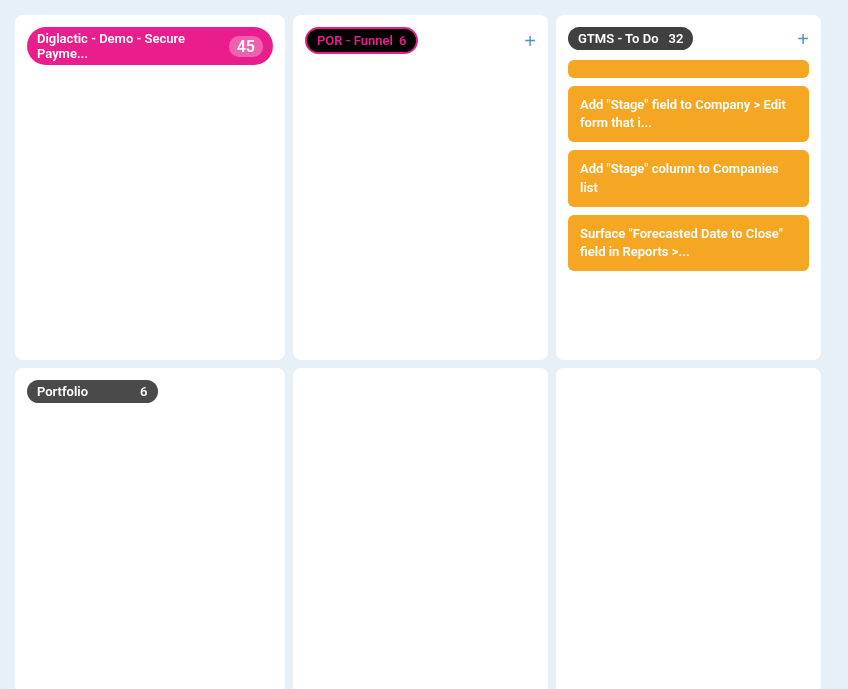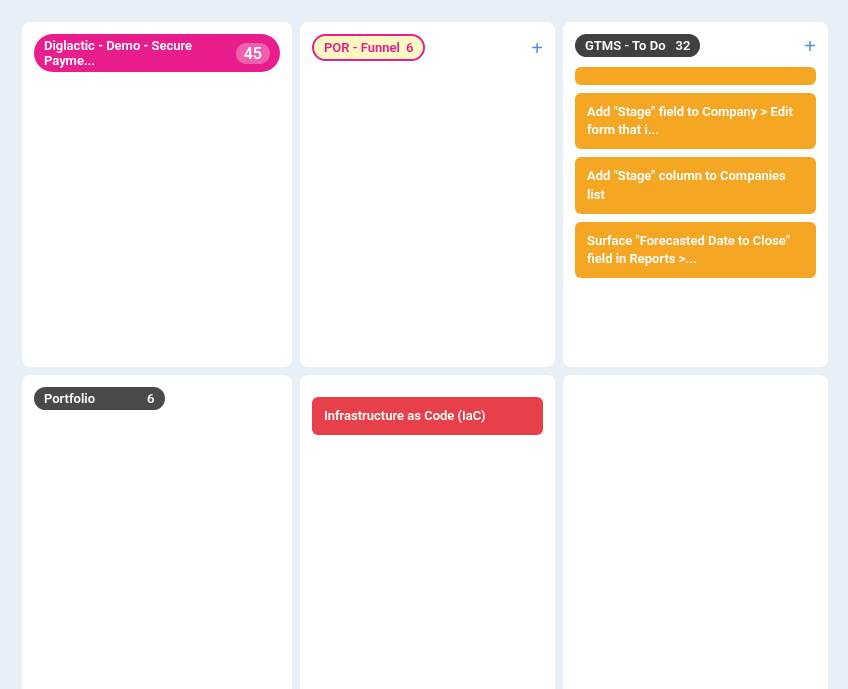--- a/index.html
+++ b/index.html
@@ -11,21 +11,21 @@
       overflow: hidden;
     }
 
     .board-container {
       display: grid;
       grid-template-columns: 270px 255px 265px;
       grid-template-rows: 345px 340px;
       gap: 0;
       width: 692px;
       height: 689px;
-      padding: 22px;
+      padding: 15px;
       gap: 8px;
     }
 
     .column {
       background-color: #ffffff;
       border-radius: 8px;
       padding: 12px;
       overflow: hidden;
       position: relative;
     }
@@ -57,21 +57,21 @@
       color: white;
       gap: 48px;
     }
 
     .tag-gtms {
       background-color: #404040;
       color: white;
     }
 
     .tag-por {
-      background-color: #fef9c3;
+      background-color: #000000;
       color: #e91e8c;
       border: 2px solid #e91e8c;
     }
 
     .add-btn {
       background: none;
       border: none;
       color: #4a90d9;
       font-size: 20px;
       cursor: pointer;
@@ -165,21 +165,18 @@
     <div class="column-header">
       <span class="column-tag tag-dark">
         <span>Portfolio</span>
         <span style="margin-left:4px; font-weight:600;">6</span>
       </span>
     </div>
   </div>
 
   <div class="column col-2-row-2">
     <div class="column-header"></div>
-    <div class="card card-red">
-      <span>Infrastructure as Code (IaC)</span>
-    </div>
   </div>
 
   <div class="column col-3-row-2">
   </div>
 
 </div>
 
 </body></html>

